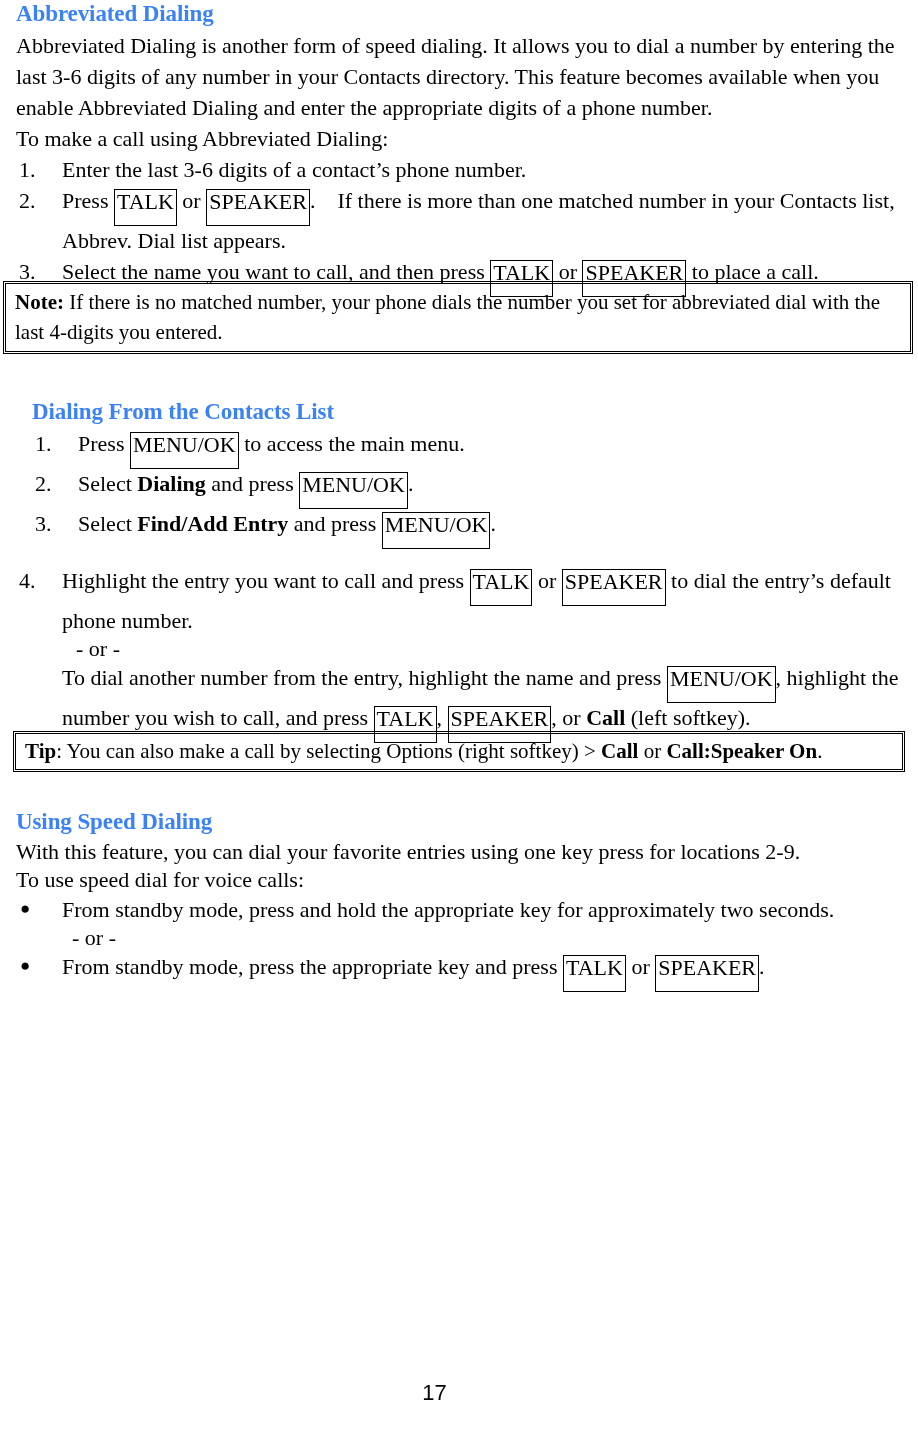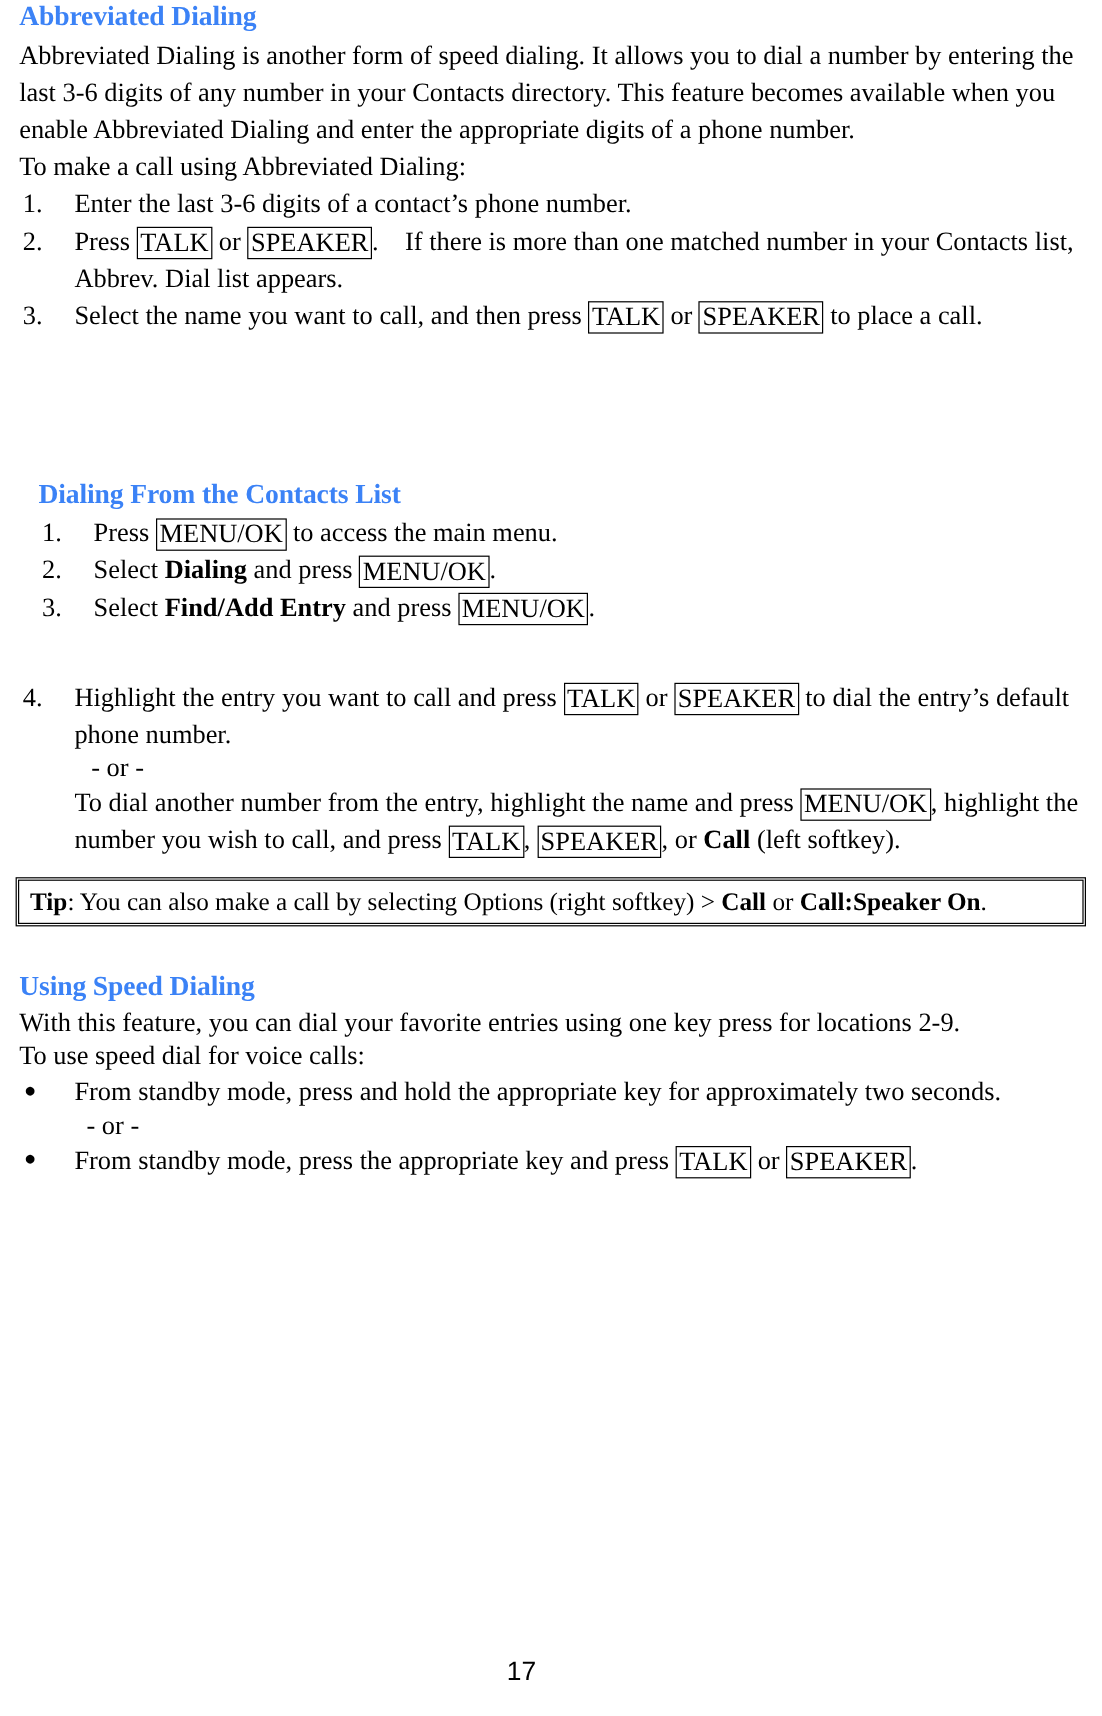--- a/index.html
+++ b/index.html
@@ -85,21 +85,21 @@
     display: block;
     font-size: 22px;
     line-height: 26px;
     padding-left: 14px;
   }
   .blist .oralt { padding-left: 10px; }
 
   
   .key {
     border: 1.4px solid #000000;
-    padding: 0 2px 1px 2px;
+    padding: 0 2px 11px 2px;
     display: inline-block;
     line-height: 24px;
     white-space: nowrap;
     position: relative;
     top: 1px;
   }
 
   
   .callout {
     border: 1.5px solid #000000;
@@ -174,20 +174,23 @@
       </li>
       <li>
         <span class="num">2.</span><span>Press </span><span class="key">TALK</span><span> or </span><span class="key">SPEAKER</span><span>. If there is more than one matched number in your Contacts list, Abbrev. Dial list appears.</span>
       </li>
       <li>
         <span class="num">3.</span><span>Select the name you want to call, and then press </span><span class="key">TALK</span><span> or </span><span class="key">SPEAKER</span><span> to place a call.</span>
       </li>
     </ol>
   </div>
 
+  <div class="callout" id="note-callout">
+    <span class="lead">Note:</span><span> If there is no matched number, your phone dials the number you set for abbreviated dial with the last 4-digits you entered.</span>
+  </div>
 
   <div id="sec-contacts">
 
     <div class="heading">Dialing From the Contacts List</div>
 
     <ol class="olist">
       <li>
         <span class="num">1.</span><span>Press </span><span class="key">MENU/OK</span><span> to access the main menu.</span>
       </li>
       <li>

